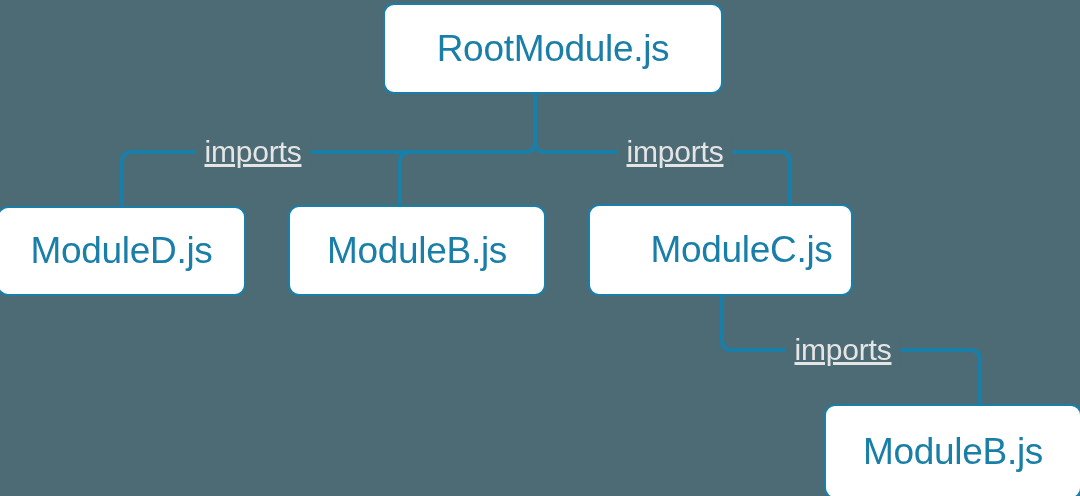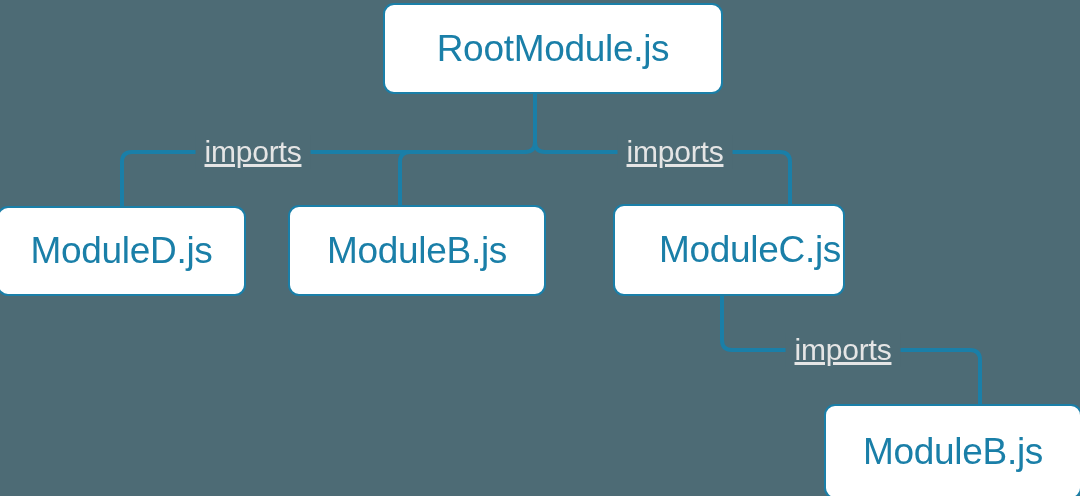--- a/index.html
+++ b/index.html
@@ -74,21 +74,21 @@
   </div>
 
   <div class="node" style="left:-3px; top:206px; width:249px; height:90px;">
     <span class="node-label">ModuleD.js</span>
   </div>
 
   <div class="node" style="left:288px; top:205px; width:258px; height:91px;">
     <span class="node-label">ModuleB.js</span>
   </div>
 
-  <div class="node" style="left:613px; top:204px; width:232px; height:92px;padding-left:42px;">
+  <div class="node" style="left:588px; top:204px; width:265px; height:92px;padding-left:42px;">
     <span class="node-label">ModuleC.js</span>
   </div>
 
   <div class="node" style="left:824px; top:404px; width:258px; height:95px;">
     <span class="node-label">ModuleB.js</span>
   </div>
 
   <span class="edge-label" style="left:253px; top:152px;">imports</span>
 
   <span class="edge-label" style="left:675px; top:152px;">imports</span>

